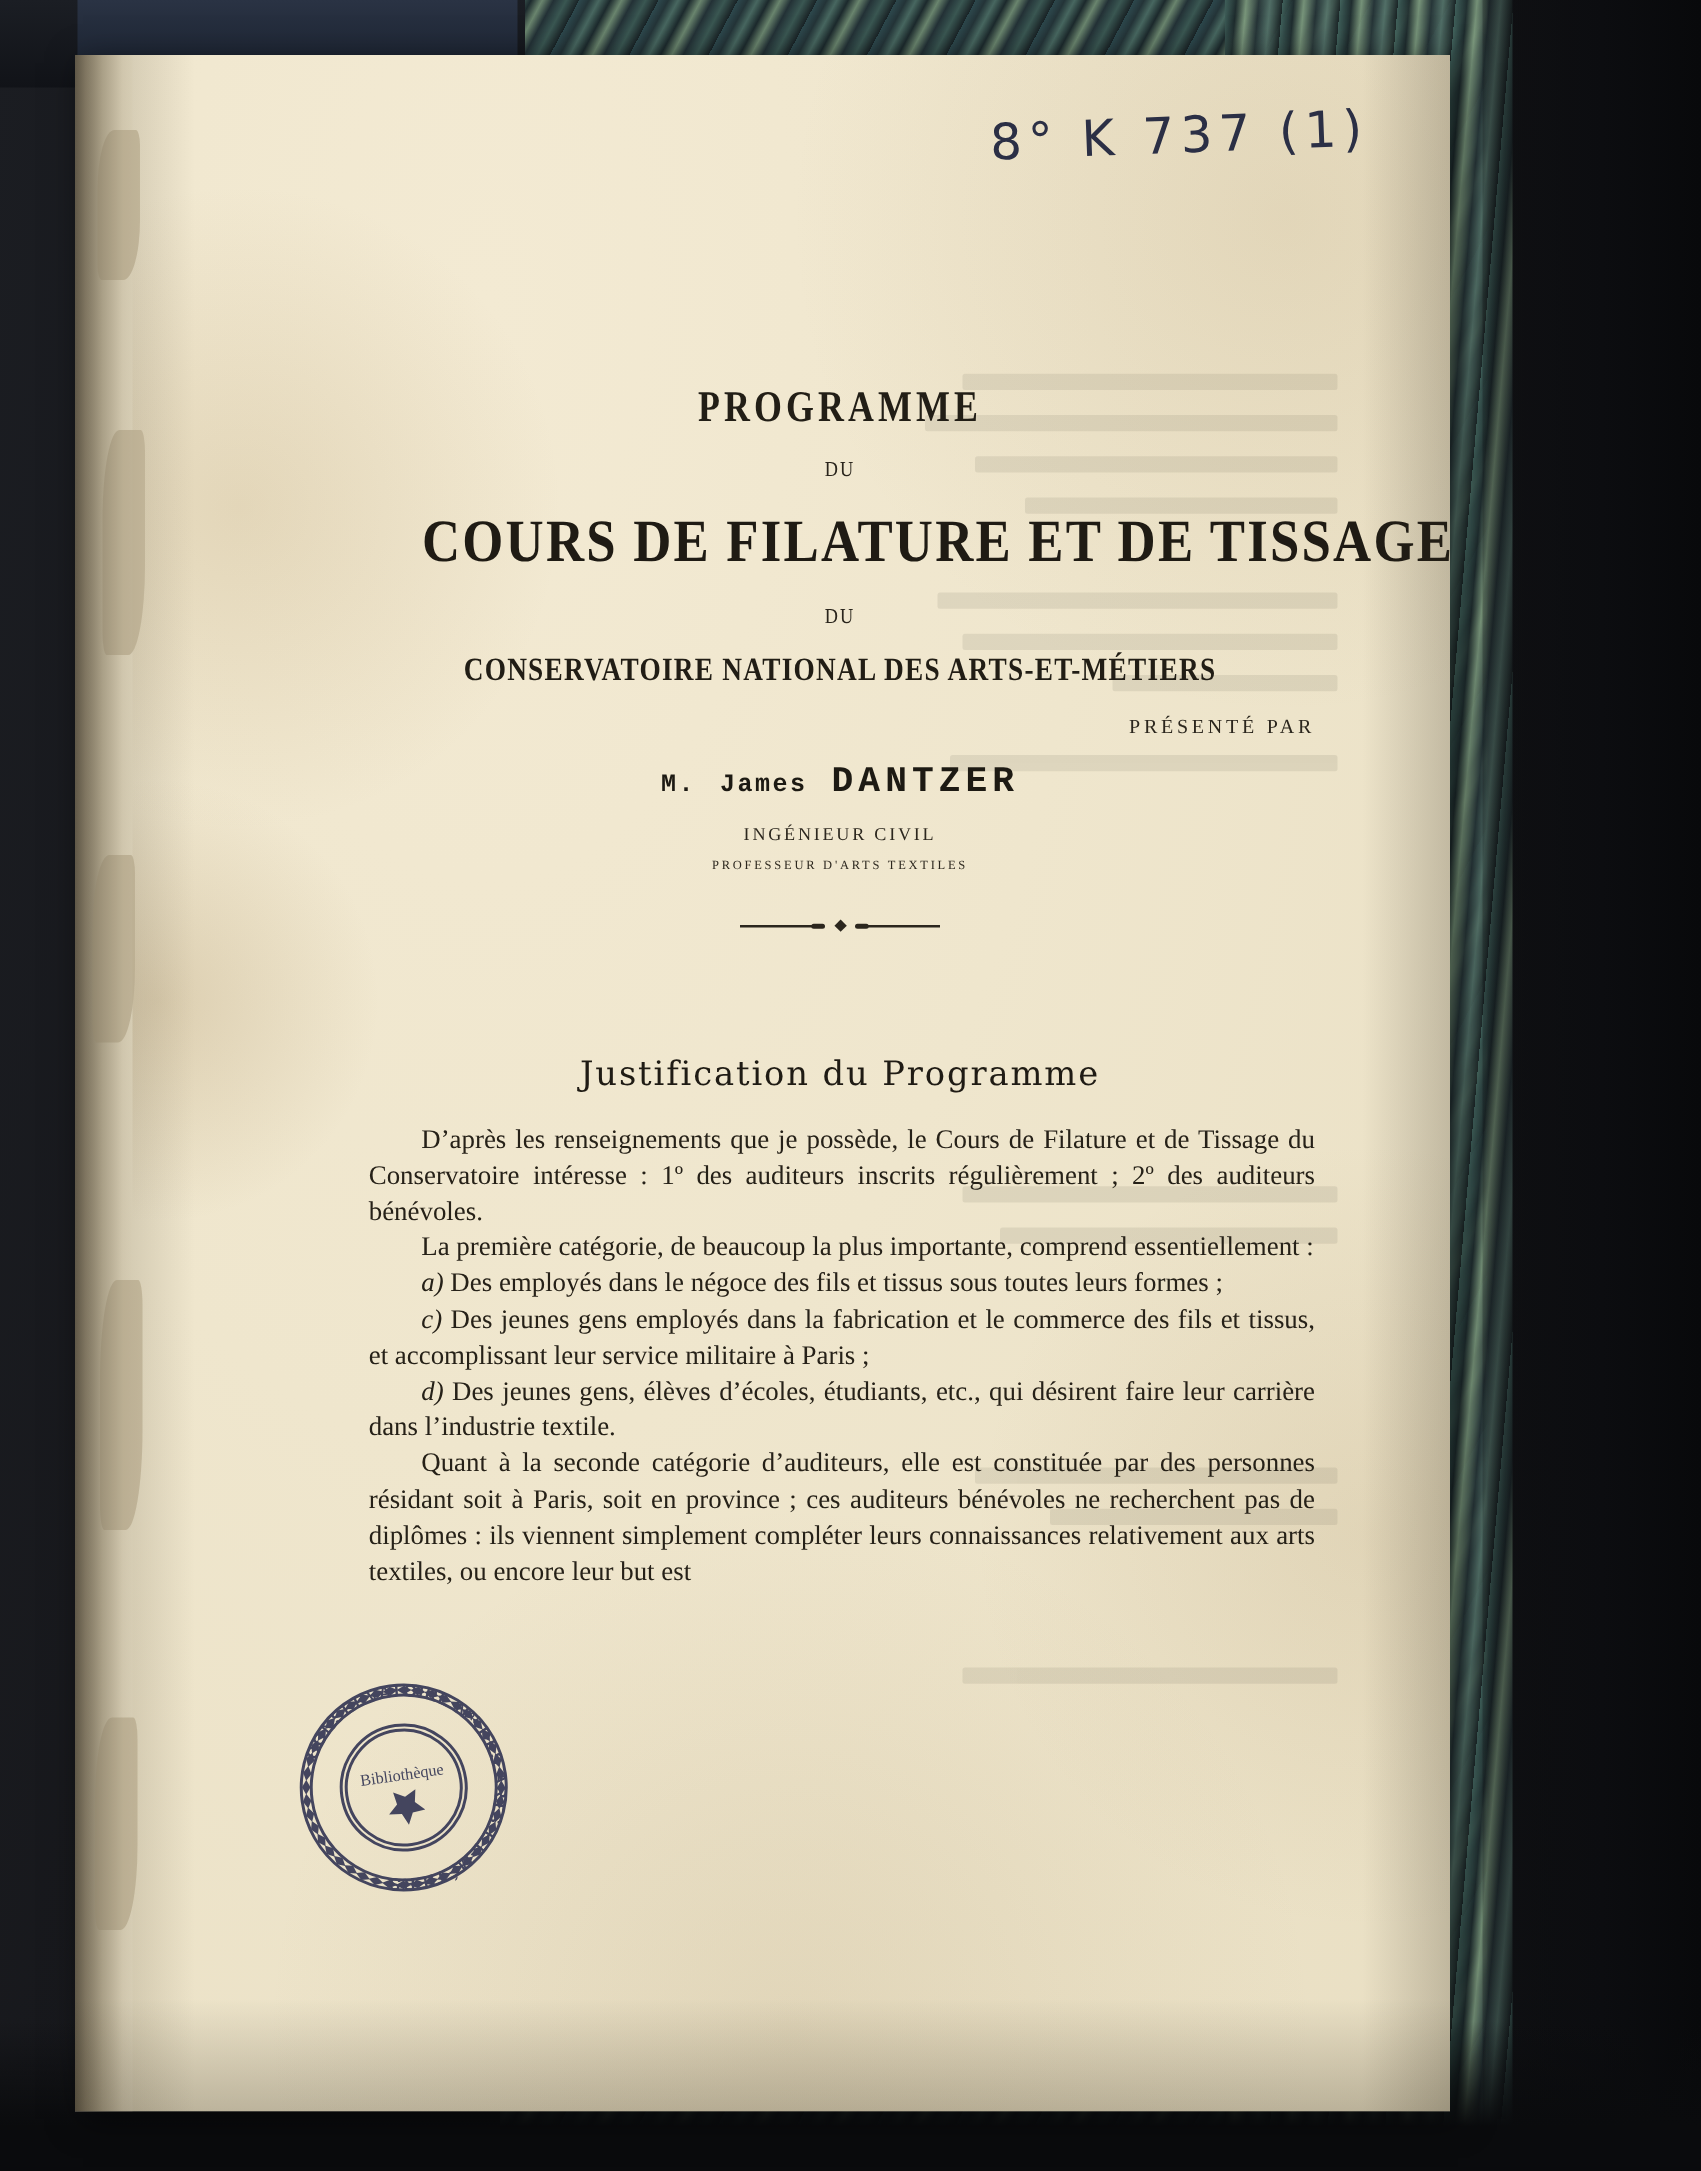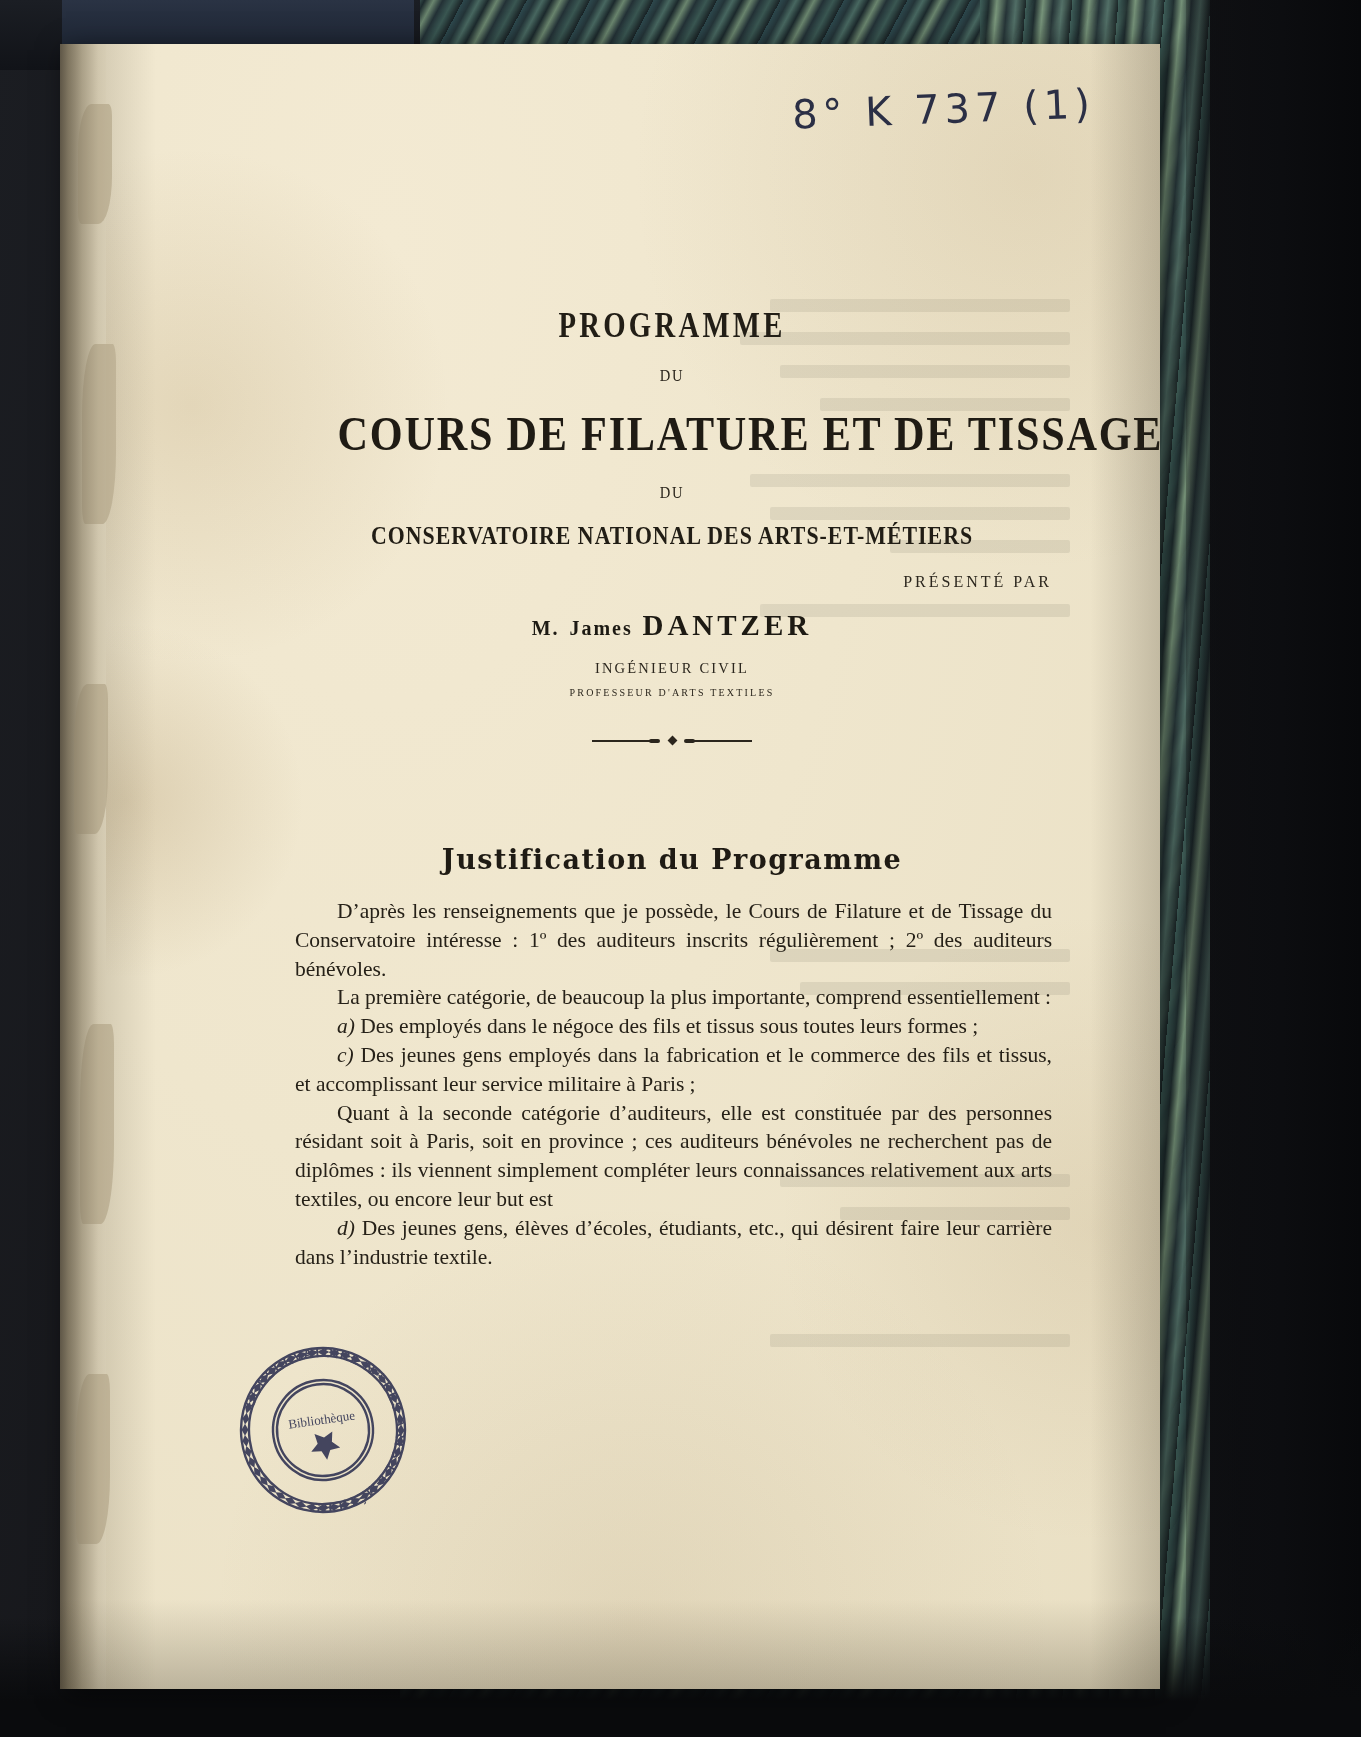--- a/index.html
+++ b/index.html
@@ -206,21 +206,21 @@
     white-space: nowrap;
   }
   .t-presente {
     font-size: 16px;
     letter-spacing: 3px;
     margin-top: 22px;
     color: #2b261d;
     text-align: right;
   }
   .t-author {
-    font-family: Liberation Serif, serif;
+    font-family: Liberation Mono, monospace;
     font-size: 27px;
     font-weight: bold;
     letter-spacing: 3px;
     margin-top: 18px;
     color: #1d1a13;
     white-space: nowrap;
   }
   .t-author .small {
     font-size: 20px;
     letter-spacing: 2px;
@@ -277,21 +277,21 @@
 
   
   .section-head {
     position: absolute;
     top: 800px;
     left: 0;
     width: 760px;
     text-align: center;
     font-family: "DejaVu Serif", serif;
     font-size: 27px;
-    font-weight: bold;
+    font-weight: normal;
     letter-spacing: 1.5px;
     color: #1f1b14;
   }
 
   
   .body {
     position: absolute;
     top: 853px;
     left: 3px;
     width: 757px;
@@ -395,22 +395,22 @@
         </div>
       </div>
 
       <div class="section-head">Justification du Programme</div>
 
       <div class="body">
         <p>D’après les renseignements que je possède, le Cours de Filature et de Tissage du Conservatoire intéresse : 1º des auditeurs inscrits régulièrement ; 2º des auditeurs bénévoles.</p>
         <p>La première catégorie, de beaucoup la plus importante, comprend essentiellement :</p>
         <p><span class="ital">a)</span><span> Des employés dans le négoce des fils et tissus sous toutes leurs formes ;</span></p>
         <p><span class="ital">c)</span><span> Des jeunes gens employés dans la fabrication et le commerce des fils et tissus, et accomplissant leur service militaire à Paris ;</span></p>
+        <p><span class="ital">d)</span><span> Des jeunes gens, élèves d’écoles, étudiants, etc., qui désirent faire leur carrière dans l’industrie textile.</span></p>
         <p>Quant à la seconde catégorie d’auditeurs, elle est constituée par des personnes résidant soit à Paris, soit en province ; ces auditeurs bénévoles ne recherchent pas de diplômes : ils viennent simplement compléter leurs connaissances relativement aux arts textiles, ou encore leur but est</p>
-        <p><span class="ital">d)</span><span> Des jeunes gens, élèves d’écoles, étudiants, etc., qui désirent faire leur carrière dans l’industrie textile.</span></p>
       </div>
 
     </div>
 
     <div class="stamp">
       <svg width="196" height="196" viewBox="0 0 196 196" aria-hidden="true">
         <defs>
           <path id="outerArc" d="M 98,98 m -73,0 a 73,73 0 1,1 146,0 a 73,73 0 1,1 -146,0"></path>
           <path id="innerArc" d="M 98,98 m -40,0 a 40,40 0 1,1 80,0 a 40,40 0 1,1 -80,0"></path>
         </defs>

